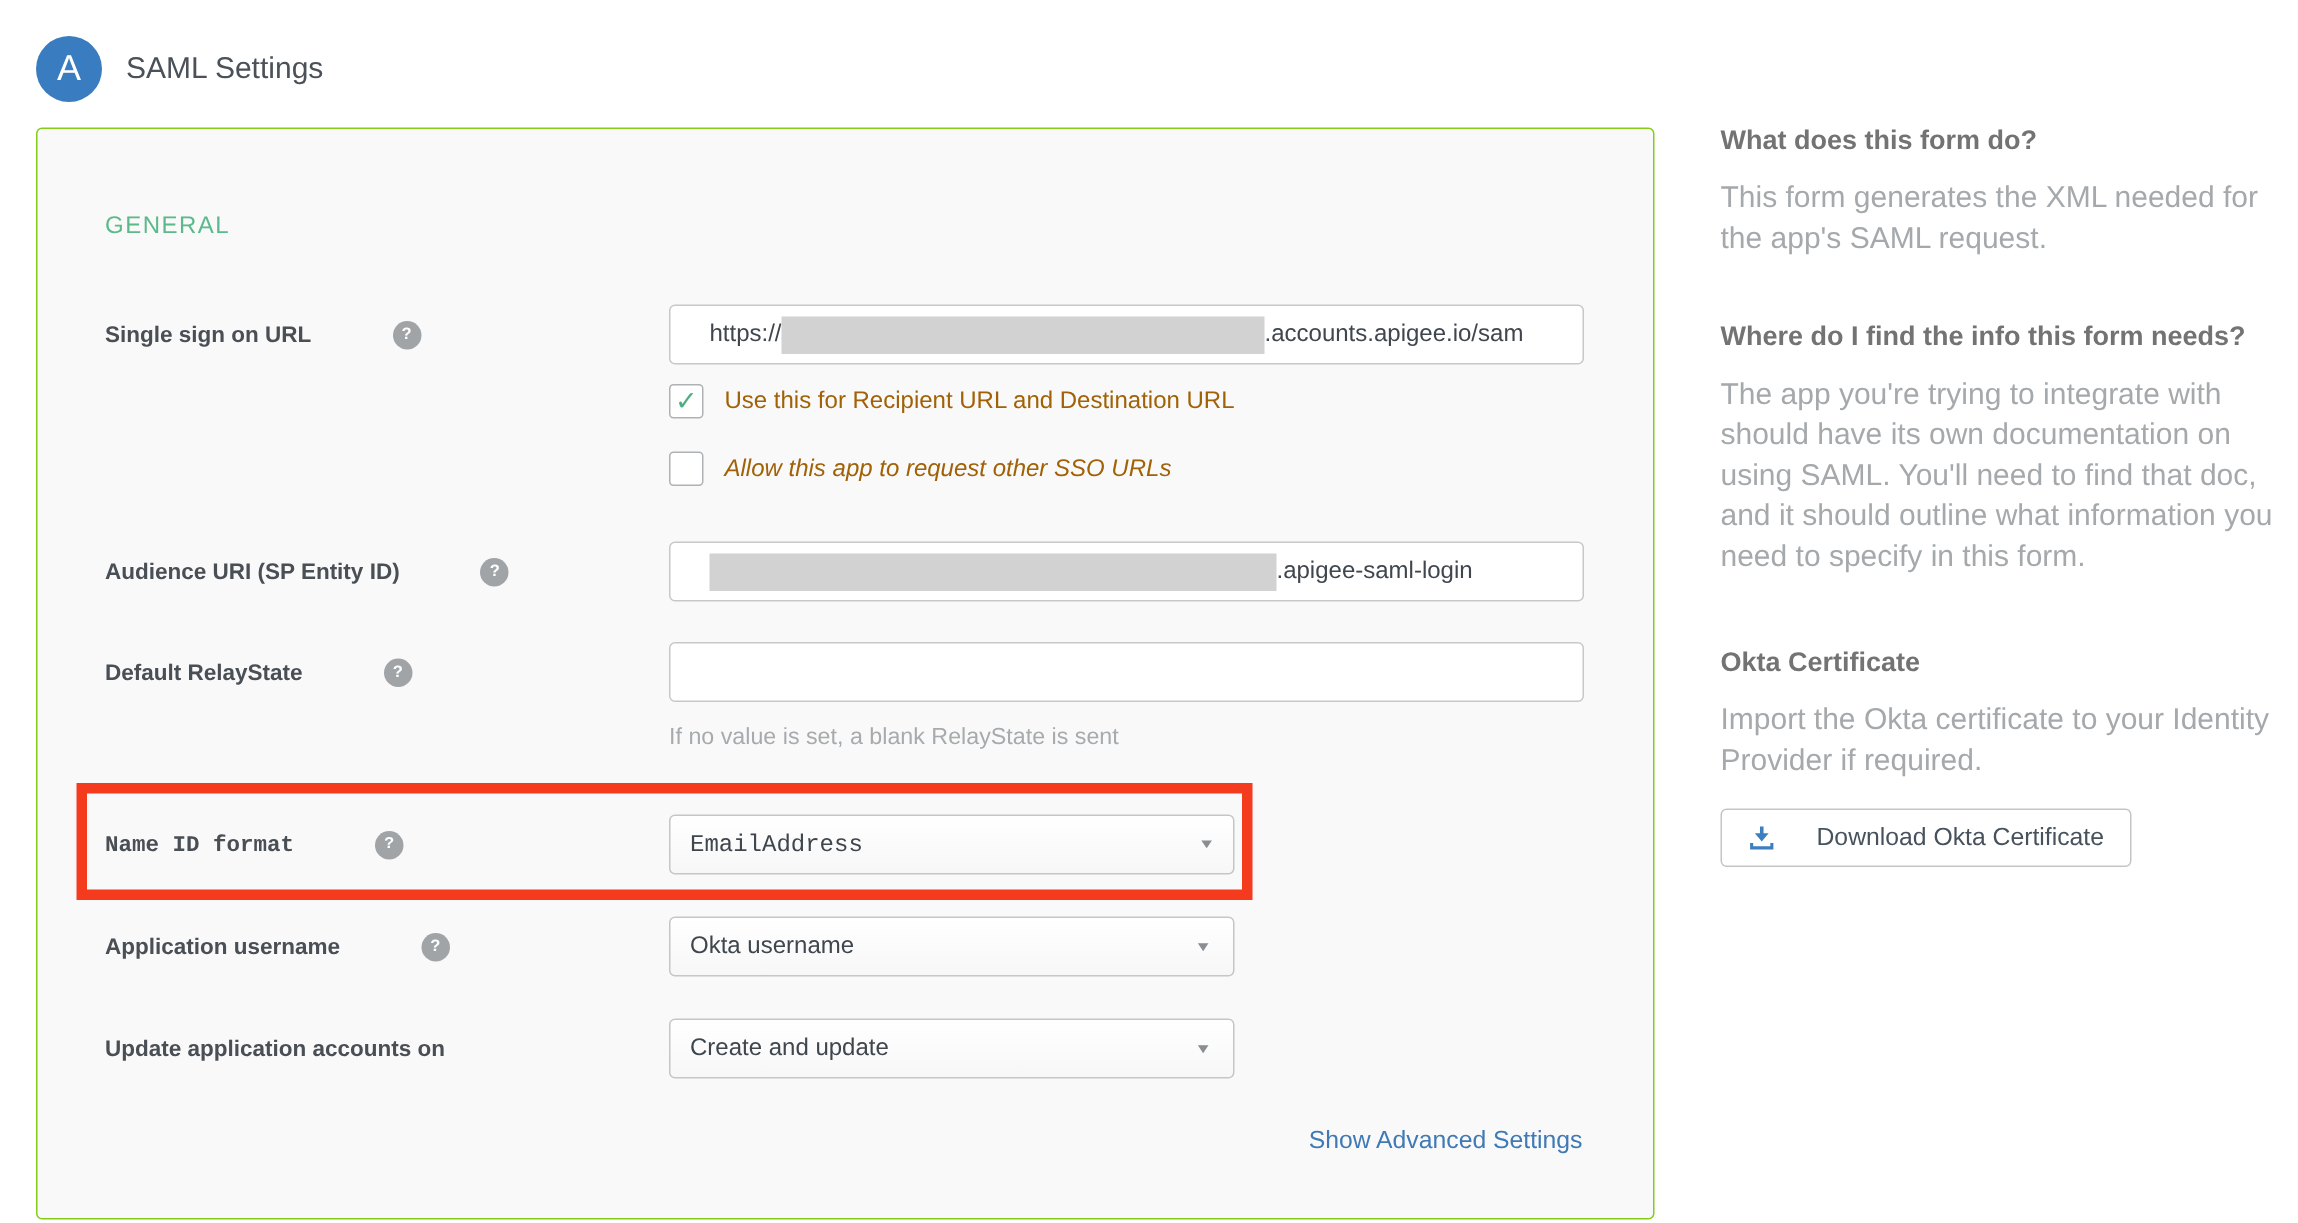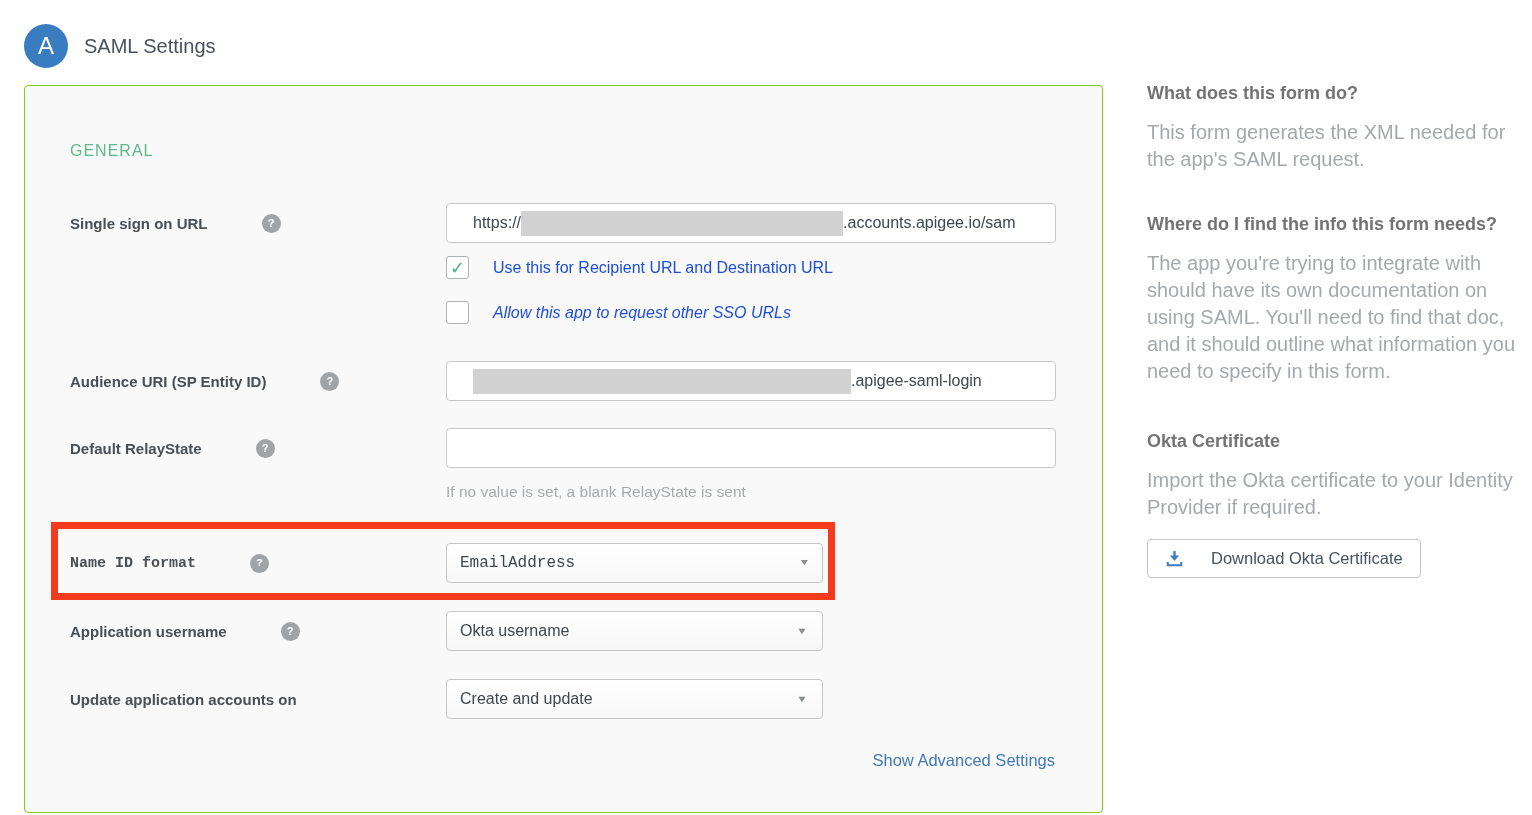--- a/index.html
+++ b/index.html
@@ -25,21 +25,21 @@
 
   .tinput { width: 610px; height: 40px; background: #ffffff; border: 1px solid #c8c8c8; border-radius: 4px;
             display: flex; align-items: center; padding: 0 26px; font-size: 16px; color: #3f464d; }
   .redact { display: inline-block; height: 25px; background: #d2d2d2; vertical-align: middle; }
   .redact.w1 { width: 322px; }
   .redact.w2 { width: 378px; }
 
   .chk-row { position: absolute; left: 421px; display: flex; align-items: center; }
   .chk { width: 23px; height: 23px; background: #ffffff; border: 1px solid #aeb2b5; border-radius: 3px;
          display: flex; align-items: center; justify-content: center; font-size: 18px; font-weight: 700; color: #4caf7d; }
-  .chk-label { margin-left: 24px; font-size: 16px; color: #1d4ed8; }
+  .chk-label { margin-left: 14px; font-size: 16px; color: #a16207; }
 
   .hint { position: absolute; left: 421px; top: 397px; font-size: 15.5px; color: #a7abae; }
 
   .dropdown { width: 377px; height: 40px; background: linear-gradient(#ffffff, #f7f7f7); border: 1px solid #c6c6c6;
               border-radius: 4px; display: flex; align-items: center; padding: 12px 13px; font-size: 16px; color: #3f464d;
               position: relative; }
   .dd-arrow { position: absolute; right: 14px; top: 50%; transform: translateY(-50%) scaleY(0.75);
               font-size: 12px; color: #8a8e91; }
 
   .highlight { position: absolute; left: 26px; top: 436px; width: 784px; height: 78px;

